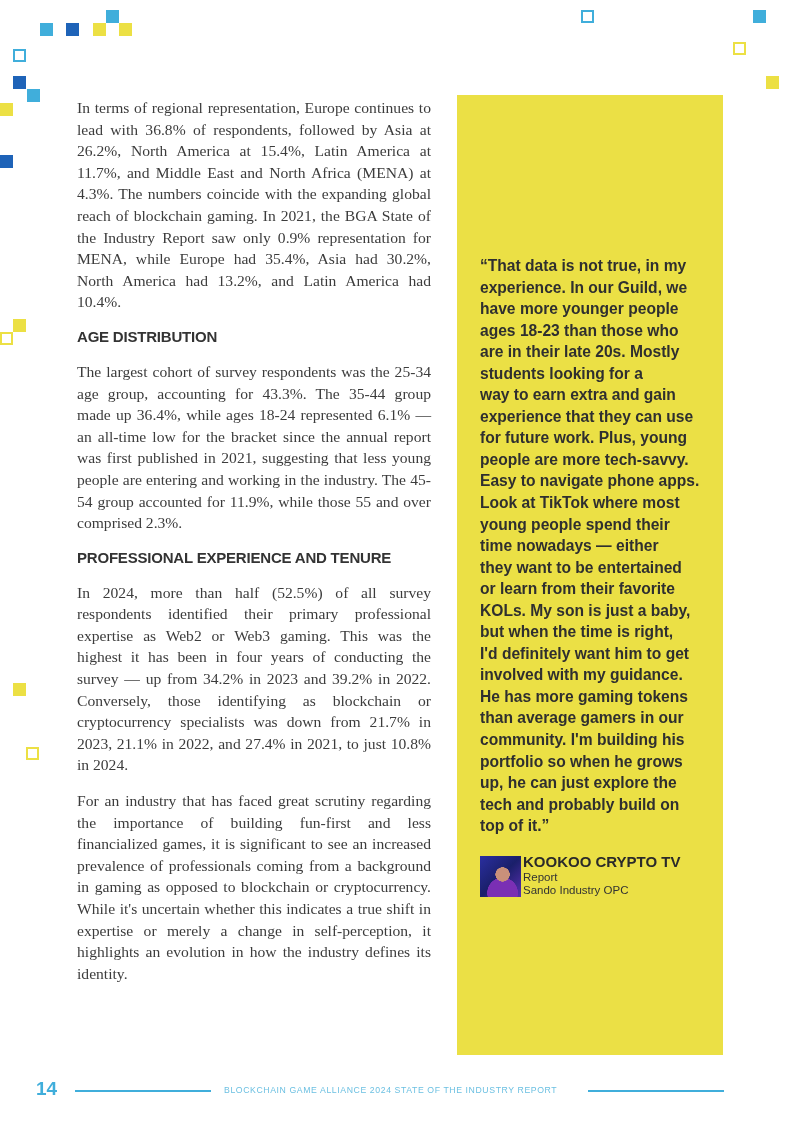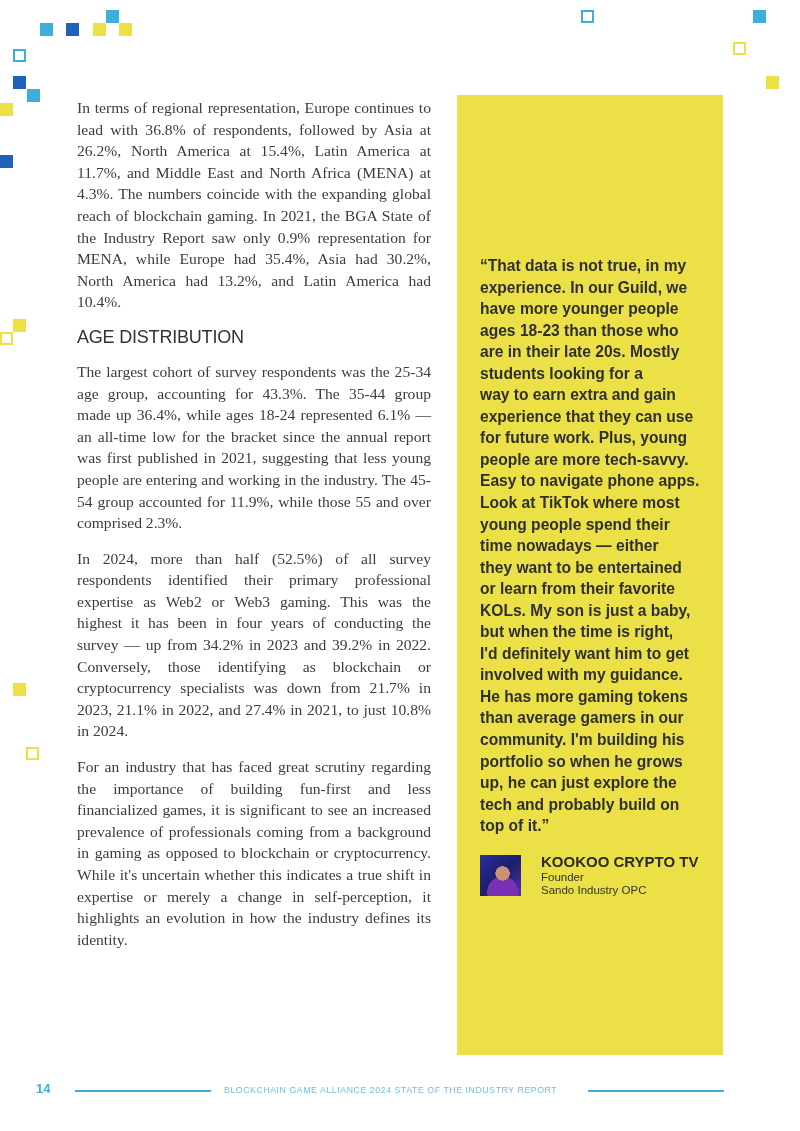--- a/index.html
+++ b/index.html
@@ -15,52 +15,52 @@
   .sq.yellow { background: #ece044; }
   .sq.o-cyan { border: 2px solid #40aedb; background: transparent; }
   .sq.o-yellow { border: 2px solid #ece044; background: transparent; }
 
   .main-col {
     position: absolute; left: 77px; top: 97px; width: 354px;
     font-size: 15.6px; line-height: 21.6px; color: #3c3c3c;
   }
   .main-col p { margin: 0 0 14px 0; text-align: justify; font-family: Liberation Serif, serif; }
   .main-col h3 {
-    margin: 0 0 14px 0; font-size: 18px; font-weight: normal; color: #333;
+    margin: 0 0 14px 0; font-size: 15px; font-weight: bold; color: #333;
     letter-spacing: -0.2px; line-height: 20px;
   }
 
   .quote-box {
     position: absolute; left: 457px; top: 95px; width: 266px; height: 960px;
     background: #ebe045;
   }
   .quote-text {
     position: absolute; left: 480px; top: 255px; width: 232px;
     font-size: 15.6px; line-height: 21.55px; color: #2f2f2f;
     white-space: pre-line;
     font-weight: bold;
   }
   .author {
-    position: absolute; left: 480px; top: 855px; display: flex; gap: 20px;
+    position: absolute; left: 480px; top: 855px; display: flex; gap: 2px; align-items: center;
   }
   .avatar {
     width: 41px; height: 41px;
     background: radial-gradient(circle at 55% 45%, #c9907a 0 22%, transparent 23%),
                 radial-gradient(circle at 55% 90%, #7a2fb4 0 35%, transparent 36%),
                 linear-gradient(135deg, #2a2fa0, #1a1f6a 50%, #5b2fb0);
   }
   .author-info { line-height: 13px; margin-top: -2px; }
   .author-name { font-size: 15px; font-weight: bold; color: #2a2a2a; line-height: 18px; }
   .author-role, .author-org { font-size: 11.5px; color: #333; }
 
   .footer {
     position: absolute; left: 0; top: 1075px; width: 800px; height: 30px;
   }
   .page-num {
-    position: absolute; left: 36px; top: 0; font-size: 13px; font-weight: bold;
+    position: absolute; left: 36px; top: 0; font-size: 19px; font-weight: bold;
     color: #40aedb; line-height: 28px;
   }
   .rule { position: absolute; height: 1.5px; background: #40aedb; top: 15px; }
   .rule.left { left: 75px; width: 136px; }
   .rule.right { left: 588px; width: 136px; }
   .footer-title {
     position: absolute; left: 224px; top: 8px; font-size: 8.7px;
     letter-spacing: 0.6px; color: #6cc0e2; line-height: 14px; white-space: nowrap;
   }
 </style>
@@ -91,20 +91,21 @@
   <div class="sq o-yellow" style="left:733px;top:42px"></div>
   <div class="sq yellow" style="left:766px;top:76px"></div>
 </div>
 
 <div class="main-col">
   <p>In terms of regional representation, Europe continues to lead with 36.8% of respondents, followed by Asia at 26.2%, North America at 15.4%, Latin America at 11.7%, and Middle East and North Africa (MENA) at 4.3%. The numbers coincide with the expanding global reach of blockchain gaming. In 2021, the BGA State of the Industry Report saw only 0.9% representation for MENA, while Europe had 35.4%, Asia had 30.2%, North America had 13.2%, and Latin America had 10.4%.</p>
 
   <h3>AGE DISTRIBUTION</h3>
   <p>The largest cohort of survey respondents was the 25-34 age group, accounting for 43.3%. The 35-44 group made up 36.4%, while ages 18-24 represented 6.1% — an all-time low for the bracket since the annual report was first published in 2021, suggesting that less young people are entering and working in the industry. The 45-54 group accounted for 11.9%, while those 55 and over comprised 2.3%.</p>
 
+  <h3>PROFESSIONAL EXPERIENCE AND TENURE</h3>
   <p>In 2024, more than half (52.5%) of all survey respondents identified their primary professional expertise as Web2 or Web3 gaming. This was the highest it has been in four years of conducting the survey — up from 34.2% in 2023 and 39.2% in 2022. Conversely, those identifying as blockchain or cryptocurrency specialists was down from 21.7% in 2023, 21.1% in 2022, and 27.4% in 2021, to just 10.8% in 2024.</p>
   <p>For an industry that has faced great scrutiny regarding the importance of building fun-first and less financialized games, it is significant to see an increased prevalence of professionals coming from a background in gaming as opposed to blockchain or cryptocurrency. While it's uncertain whether this indicates a true shift in expertise or merely a change in self-perception, it highlights an evolution in how the industry defines its identity.</p>
 </div>
 
 <div class="quote-box"></div>
 <div class="quote-text">“That data is not true, in my
 experience. In our Guild, we
 have more younger people
 ages 18-23 than those who
 are in their late 20s. Mostly
@@ -128,21 +129,21 @@
 community. I'm building his
 portfolio so when he grows
 up, he can just explore the
 tech and probably build on
 top of it.”</div>
 
 <div class="author">
   <div class="avatar"></div>
   <div class="author-info">
     <div class="author-name">KOOKOO CRYPTO TV</div>
-    <div class="author-role">Founder</div>
+    <div class="author-role">Report</div>
     <div class="author-org">Sando Industry OPC</div>
   </div>
 </div>
 
 <div class="footer">
   <div class="page-num">14</div>
   <div class="rule left"></div>
   <div class="footer-title">BLOCKCHAIN GAME ALLIANCE 2024 STATE OF THE INDUSTRY REPORT</div>
   <div class="rule right"></div>
 </div>

